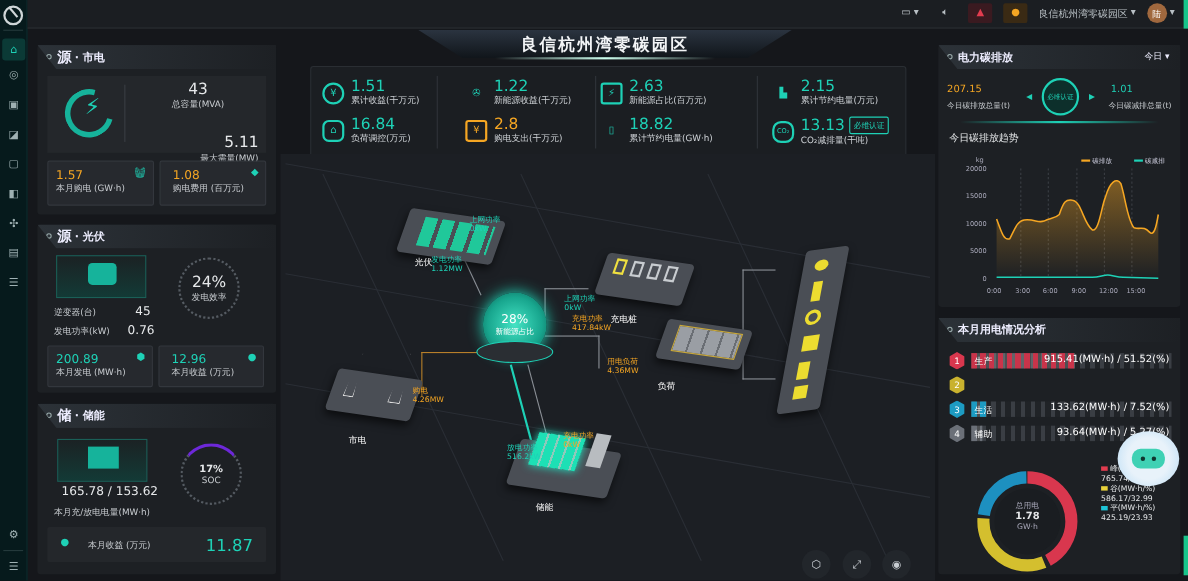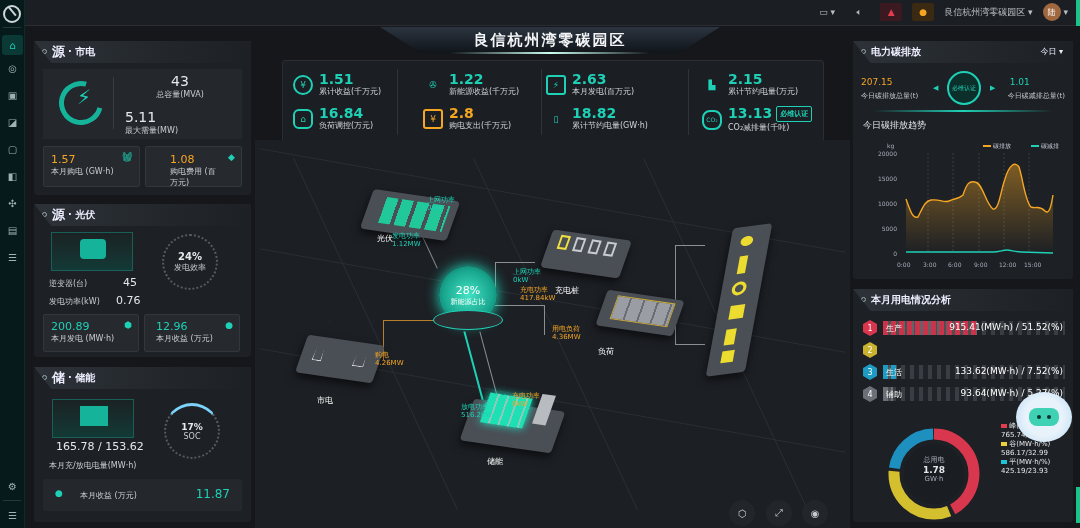--- a/index.html
+++ b/index.html
@@ -29,21 +29,21 @@
 .kv-box{position:absolute;background:#26292e;border:1px solid #33373d;border-radius:2px}
 .kv-val{font-size:11px}
 .kv-lab{font-size:8px;color:#c9cdd1}
 .orange{color:#f5a623}
 .teal{color:#1ed1b6}
 .circle-ring{position:absolute;border-radius:50%;border:2px dotted #555b62;display:flex;flex-direction:column;align-items:center;justify-content:center}
 .stat-row{position:absolute;display:flex;align-items:center;gap:6px}
 .stat-icon{width:20px;height:20px;border:2px solid #1ed1b6;border-radius:50%;color:#1ed1b6;display:flex;align-items:center;justify-content:center;font-size:9px}
 .stat-icon.sq{border-radius:3px}
 .stat-icon.or{border-color:#f5a623;color:#f5a623}
-.stat-val{font-size:14px;font-weight:bold;line-height:14px}
+.stat-val{font-size:14px;font-weight:normal;line-height:14px}
 .stat-lab{font-size:8px;color:#d0d4d8}
 .badge{display:inline-block;border:1px solid #1ed1b6;color:#1ed1b6;font-size:7px;padding:0 3px;border-radius:2px;margin-left:4px;vertical-align:middle}
 .lbl{position:absolute;font-size:7px;line-height:8px;white-space:nowrap}
 .lbl.t{color:#1ed1b6}.lbl.o{color:#f5a623}.lbl.w{color:#fff;font-size:8px}
 .platform{position:absolute;background:#4a4e55;border-radius:4px;transform:skewX(-12deg) rotate(8deg);box-shadow:0 4px 8px rgba(0,0,0,.6)}
 .wire{position:absolute;border-color:#8a8f96;border-style:solid;border-width:0}
 .hub{position:absolute;left:184px;top:126px;width:58px;height:58px;border-radius:50%;background:radial-gradient(circle,#44e3c4 0%,#18a68e 60%,#0c5a4f 100%);box-shadow:0 0 14px #20e0c0;display:flex;flex-direction:column;align-items:center;justify-content:center}
 .hub .p{font-size:11px;color:#fff}
 .hub .l{font-size:7px;color:#fff}
 .usage-row{position:absolute;left:10px;right:8px;height:16px;display:flex;align-items:center}
@@ -130,52 +130,52 @@
       <span>· 市电</span>
     </div>
   <div style="position:absolute;left:9px;top:28px;width:199px;height:70px;background:#24272b">
     <div style="position:absolute;left:16px;top:12px;width:44px;height:44px;border-radius:50%;border:5px solid #16b39b;border-right-color:transparent;transform:rotate(-30deg)"></div>
     <div style="position:absolute;left:34px;top:16px;font-size:20px;color:#1ed1b6">⚡</div>
     <div style="position:absolute;left:70px;top:8px;width:1px;height:52px;background:#3a3e44"></div>
     <div style="position:absolute;left:82px;top:4px;width:110px;text-align:center">
       <div style="font-size:14px">43</div>
       <div class="kv-lab">总容量(MVA)</div>
     </div>
-    <div style="position:absolute;left:82px;top:40px;width:110px;text-align:left">
+    <div style="position:absolute;left:82px;top:53px;width:110px;text-align:right">
       <div style="font-size:14px">5.11</div>
       <div class="kv-lab">最大需量(MW)</div>
     </div>
   </div>
   <div class="kv-box" style="left:9px;top:105px;width:97px;height:41px;padding:6px 7px">
     <div class="kv-val orange">1.57</div>
     <div class="kv-lab">本月购电 (GW·h)</div>
     <span style="position:absolute;right:6px;top:5px;color:#1ed1b6">🧺︎</span>
   </div>
-  <div class="kv-box" style="left:111px;top:105px;width:97px;height:41px;padding:6px 24px">
+  <div class="kv-box" style="left:111px;top:105px;width:97px;height:41px;padding:6px 11px">
     <div class="kv-val orange">1.08</div>
     <div class="kv-lab">购电费用 (百万元)</div>
     <span style="position:absolute;right:6px;top:5px;color:#1ed1b6">◆</span>
   </div>
 </div>
 
 <div class="panel" style="left:34px;top:204px;width:217px;height:153px">
   <div class="panel-head">
       <span class="dot"></span>
       <b>源</b>
       <span>· 光伏</span>
     </div>
   <div style="position:absolute;left:17px;top:28px;width:82px;height:39px;border:1px solid #1a5f57;background:linear-gradient(180deg,#1b2224,#133a36)">
     <div style="position:absolute;left:28px;top:6px;width:26px;height:20px;background:#16b39b;border-radius:4px"></div>
   </div>
   <div style="position:absolute;left:15px;top:74px" class="kv-lab">逆变器(台)</div>
   <div style="position:absolute;left:89px;top:72px;font-size:11px">45</div>
   <div style="position:absolute;left:15px;top:92px" class="kv-lab">发电功率(kW)</div>
   <div style="position:absolute;left:82px;top:90px;font-size:11px">0.76</div>
   <div class="circle-ring" style="left:128px;top:30px;width:56px;height:56px">
-    <div style="font-size:10px;font-weight:bold">24%</div>
+    <div style="font-size:14px;font-weight:normal">24%</div>
     <div class="kv-lab">发电效率</div>
   </div>
   <div class="kv-box" style="left:9px;top:110px;width:96px;height:38px;padding:5px 7px">
     <div class="kv-val teal">200.89</div>
     <div class="kv-lab">本月发电 (MW·h)</div>
     <span style="position:absolute;right:6px;top:5px;color:#1ed1b6">⬢</span>
   </div>
   <div class="kv-box" style="left:110px;top:110px;width:96px;height:38px;padding:5px 11px">
     <div class="kv-val teal">12.96</div>
     <div class="kv-lab">本月收益 (万元)</div>
@@ -187,28 +187,28 @@
   <div class="panel-head">
       <span class="dot"></span>
       <b>储</b>
       <span>· 储能</span>
     </div>
   <div style="position:absolute;left:18px;top:32px;width:82px;height:39px;border:1px solid #1a5f57;background:linear-gradient(180deg,#1b2224,#133a36)">
     <div style="position:absolute;left:27px;top:6px;width:28px;height:20px;background:#16b39b"></div>
   </div>
   <div style="position:absolute;left:22px;top:73px;font-size:11px">165.78 / 153.62</div>
   <div style="position:absolute;left:15px;top:93px" class="kv-lab">本月充/放电电量(MW·h)</div>
-  <div class="circle-ring" style="left:130px;top:36px;width:56px;height:56px;border-top:3px solid #7dd3fc">
+  <div class="circle-ring" style="left:130px;top:36px;width:56px;height:56px;border-top:3px solid #6d28d9">
     <div style="font-size:9px;font-weight:bold">17%</div>
     <div class="kv-lab">SOC</div>
   </div>
   <div class="kv-box" style="left:9px;top:112px;width:199px;height:32px;background:#24272b;border:none">
     <span style="position:absolute;left:12px;top:9px;color:#1ed1b6">●</span>
     <span style="position:absolute;left:37px;top:11px" class="kv-lab">本月收益 (万元)</span>
-    <span style="position:absolute;right:12px;top:8px;font-size:12px" class="teal">11.87</span>
+    <span style="position:absolute;right:12px;top:8px;font-size:15px" class="teal">11.87</span>
   </div>
 </div>
 
 <div class="panel" style="left:282px;top:60px;width:542px;height:86px;background:#1b1e22;border:1px solid #2a2e33">
   <div style="position:absolute;left:114px;top:8px;width:1px;height:66px;background:#30343a"></div>
   <div style="position:absolute;left:258px;top:8px;width:1px;height:66px;background:#30343a"></div>
   <div style="position:absolute;left:405px;top:8px;width:1px;height:66px;background:#30343a"></div>
 
   <div class="stat-row" style="left:10px;top:11px">
       <div class="stat-icon">¥</div>
@@ -221,21 +221,21 @@
       <div class="stat-icon sq" style="border:none">✇</div>
       <div>
         <div class="stat-val teal">1.22</div>
         <div class="stat-lab">新能源收益(千万元)</div>
       </div>
     </div>
   <div class="stat-row" style="left:263px;top:11px">
       <div class="stat-icon sq">⚡</div>
       <div>
         <div class="stat-val teal">2.63</div>
-        <div class="stat-lab">本月发电(百万元)</div>
+        <div class="stat-lab">新能源占比(百万元)</div>
       </div>
     </div>
   <div class="stat-row" style="left:419px;top:11px">
       <div class="stat-icon sq" style="border:none">▙</div>
       <div>
         <div class="stat-val teal">2.15</div>
         <div class="stat-lab">累计节约电量(万元)</div>
       </div>
     </div>
 

